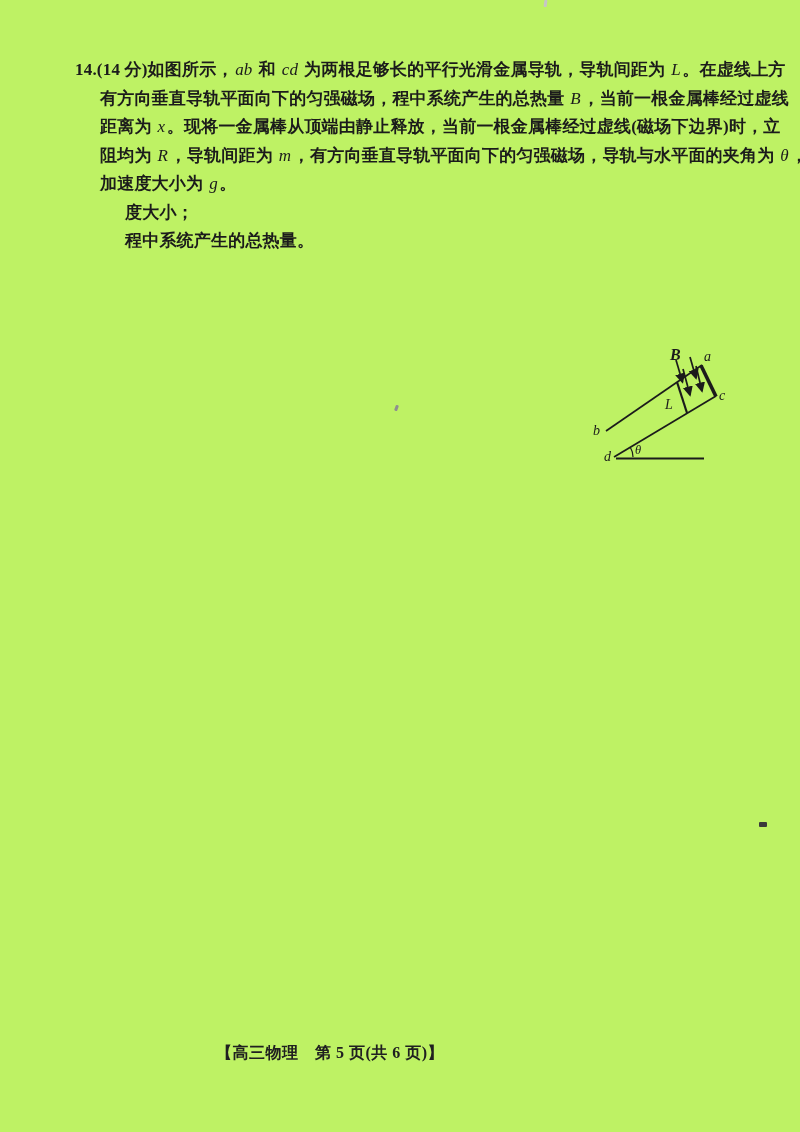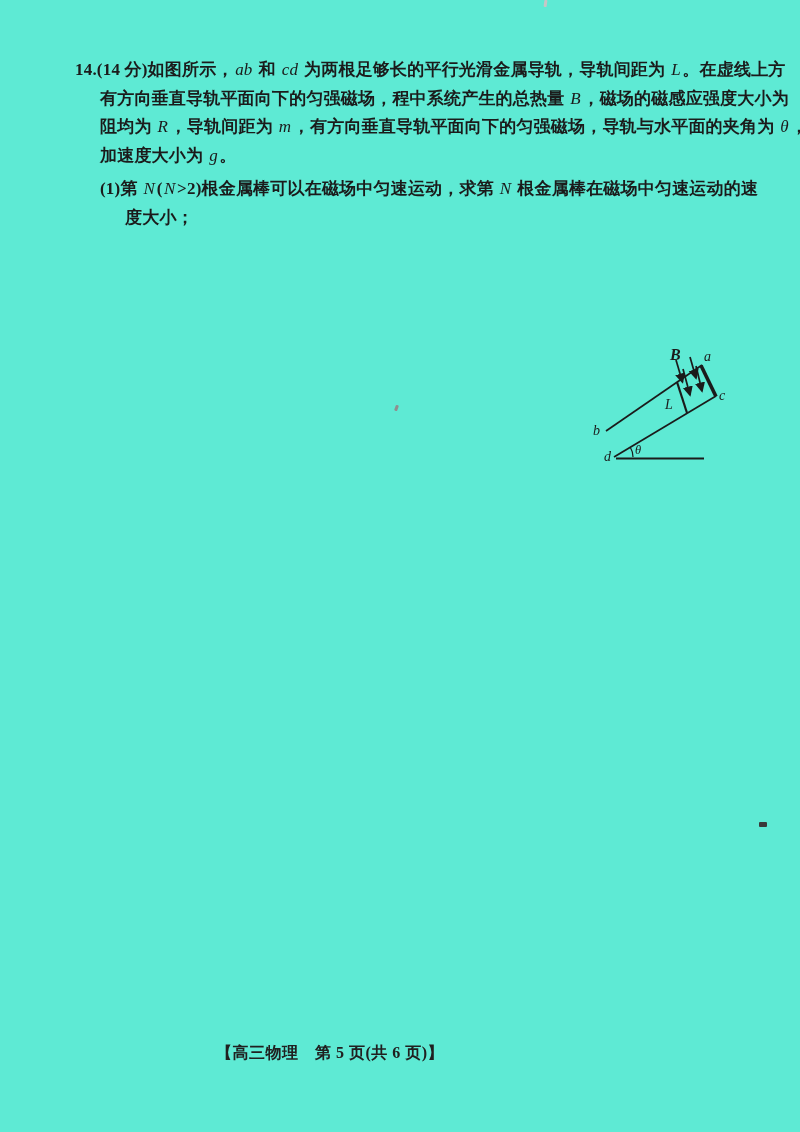--- a/index.html
+++ b/index.html
@@ -1,21 +1,21 @@
 <!DOCTYPE html>
 <html><head>
 <meta charset="utf-8">
 <style>
   * { margin: 0; padding: 0; box-sizing: border-box; }
   html, body { background: #e8e8e8; }
   .page {
     position: relative;
     width: 800px;
     height: 1132px;
-    background: #5eead4;
+    background: #bef264;
     overflow: hidden;
     font-family: "Liberation Serif", "DejaVu Serif", serif;
     color: #1b1b1b;
   }
   
   .question-block {
     position: absolute;
     left: 75px;
     top: 56px;
     width: 667px;
@@ -75,25 +75,26 @@
   .artifact.a2 { left: 395px; top: 405px; width: 3px; height: 6px; background: #8f8f8f; transform: rotate(20deg); }
   .artifact.a3 { left: 759px; top: 822px; width: 8px; height: 5px; background: #3a3a3a; }
 </style>
 </head>
 <body>
 
 <div class="page">
 
   <div class="question-block">
     <div class="qline"><span>14.(14 分)如图所示，</span><span class="var">ab</span><span> 和 </span><span class="var">cd</span><span> 为两根足够长的平行光滑金属导轨，导轨间距为 </span><span class="var">L</span><span>。在虚线上方</span></div>
-    <div class="qline indent1"><span>有方向垂直导轨平面向下的匀强磁场，程中系统产生的总热量 </span><span class="var">B</span><span>，磁场的磁感应强度大小为</span></div>
+    <div class="qline indent1"><span>有方向垂直导轨平面向下的匀强磁场，程中系统产生的总热量 </span><span class="var">B</span><span>，当前一根金属棒经过虚线</span></div>
+    <div class="qline indent1"><span>距离为 </span><span class="var">x</span><span>。现将一金属棒从顶端由静止释放，当前一根金属棒经过虚线(磁场下边界)时，立</span></div>
     <div class="qline indent1"><span>阻均为 </span><span class="var">R</span><span>，导轨间距为 </span><span class="var">m</span><span>，有方向垂直导轨平面向下的匀强磁场，导轨与水平面的夹角为 </span><span class="var">θ</span><span>，重力</span></div>
     <div class="qline indent1 short"><span>加速度大小为 </span><span class="var">g</span><span>。</span></div>
-    <div class="qline indent1 gap-before"><span>(1)第 </span><span class="var">N</span><span>(</span><span class="var">N</span><span>&gt;2)根金属棒可以在磁场中匀速运动，求第 </span><span class="var">N</span><span> 根金属棒在磁场中匀速运动的速</span></div>
     <div class="qline indent2 short"><span>度大小；</span></div>
+    <div class="qline indent2 short"><span>程中系统产生的总热量。</span></div>
   </div>
 
   <div class="diagram">
     <svg width="170" height="135" viewBox="0 0 170 135">
       <defs>
         <marker id="ah" markerWidth="7" markerHeight="7" refX="5" refY="3" orient="auto">
           <path d="M0,0 L6,3 L0,6 Z" fill="#1b1b1b"></path>
         </marker>
       </defs>
 

